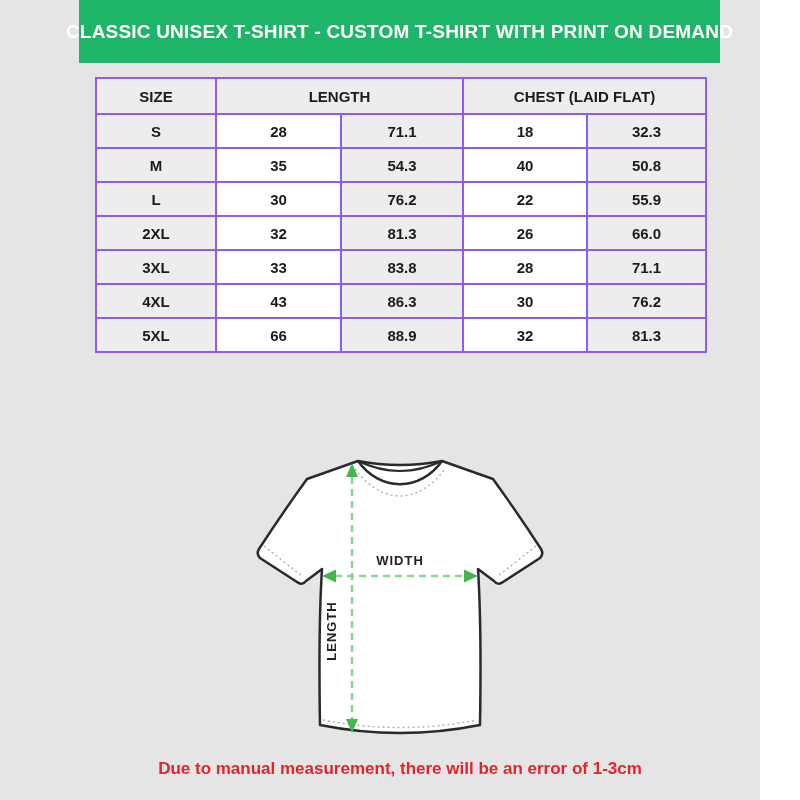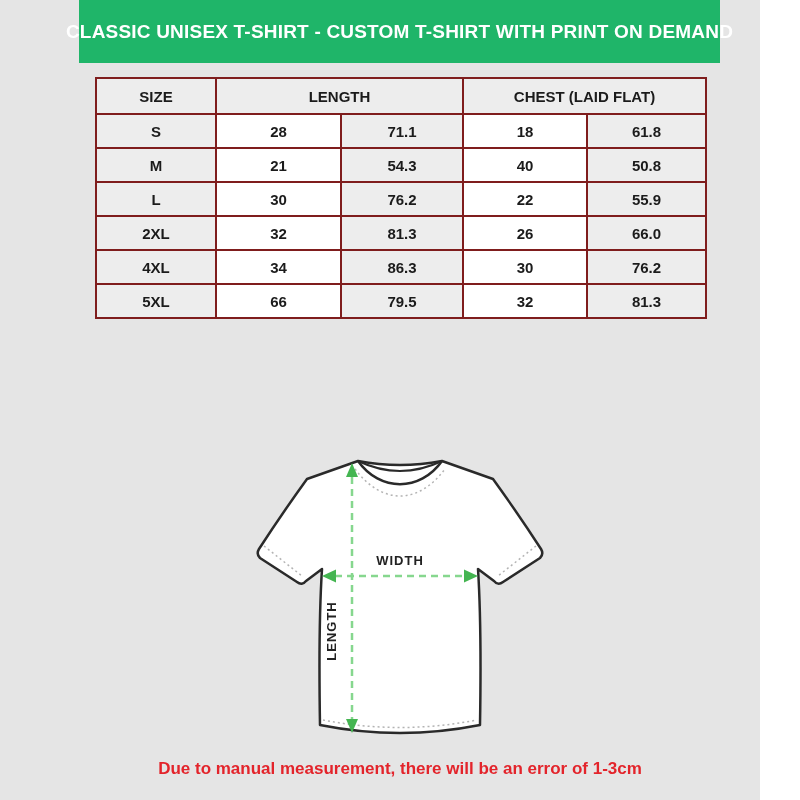--- a/index.html
+++ b/index.html
@@ -32,21 +32,21 @@
 
   
   table.size-chart {
     position: absolute;
     left: 95px; top: 77px;
     width: 610px;
     border-collapse: collapse;
     table-layout: fixed;
   }
   .size-chart th, .size-chart td {
-    border: 2px solid #7f1d1d;
+    border: 2px solid #8b5cf6;
     font-weight: bold;
     font-size: 15px;
     color: #1b1b1b;
     text-align: center;
     vertical-align: middle;
     padding: 0;
     background: #ffffff;
   }
   .size-chart thead th { height: 34px; }
   .size-chart td { height: 32px; }
@@ -94,54 +94,61 @@
         <th class="g" colspan="2">LENGTH</th>
         <th class="g" colspan="2">CHEST (LAID FLAT)</th>
       </tr>
     </thead>
     <tbody>
       <tr>
         <td class="g">S</td>
         <td>28</td>
         <td class="g">71.1</td>
         <td>18</td>
-        <td class="g">61.8</td>
+        <td class="g">32.3</td>
       </tr>
       <tr>
         <td class="g">M</td>
-        <td>21</td>
+        <td>35</td>
         <td class="g">54.3</td>
         <td>40</td>
         <td class="g">50.8</td>
       </tr>
       <tr>
         <td class="g">L</td>
         <td>30</td>
         <td class="g">76.2</td>
         <td>22</td>
         <td class="g">55.9</td>
       </tr>
       <tr>
         <td class="g">2XL</td>
         <td>32</td>
         <td class="g">81.3</td>
         <td>26</td>
         <td class="g">66.0</td>
       </tr>
       <tr>
+        <td class="g">3XL</td>
+        <td>33</td>
+        <td class="g">83.8</td>
+        <td>28</td>
+        <td class="g">71.1</td>
+      </tr>
+      <tr>
         <td class="g">4XL</td>
-        <td>34</td>
+        <td>43</td>
         <td class="g">86.3</td>
         <td>30</td>
         <td class="g">76.2</td>
       </tr>
       <tr>
         <td class="g">5XL</td>
         <td>66</td>
-        <td class="g">79.5</td>
+        <td class="g">88.9</td>
         <td>32</td>
         <td class="g">81.3</td>
       </tr>
     </tbody>
   </table>
 
   <div class="diagram">
     <svg width="300" height="314" viewBox="0 0 300 314" xmlns="http://www.w3.org/2000/svg">
 
       <path d="M108,26

